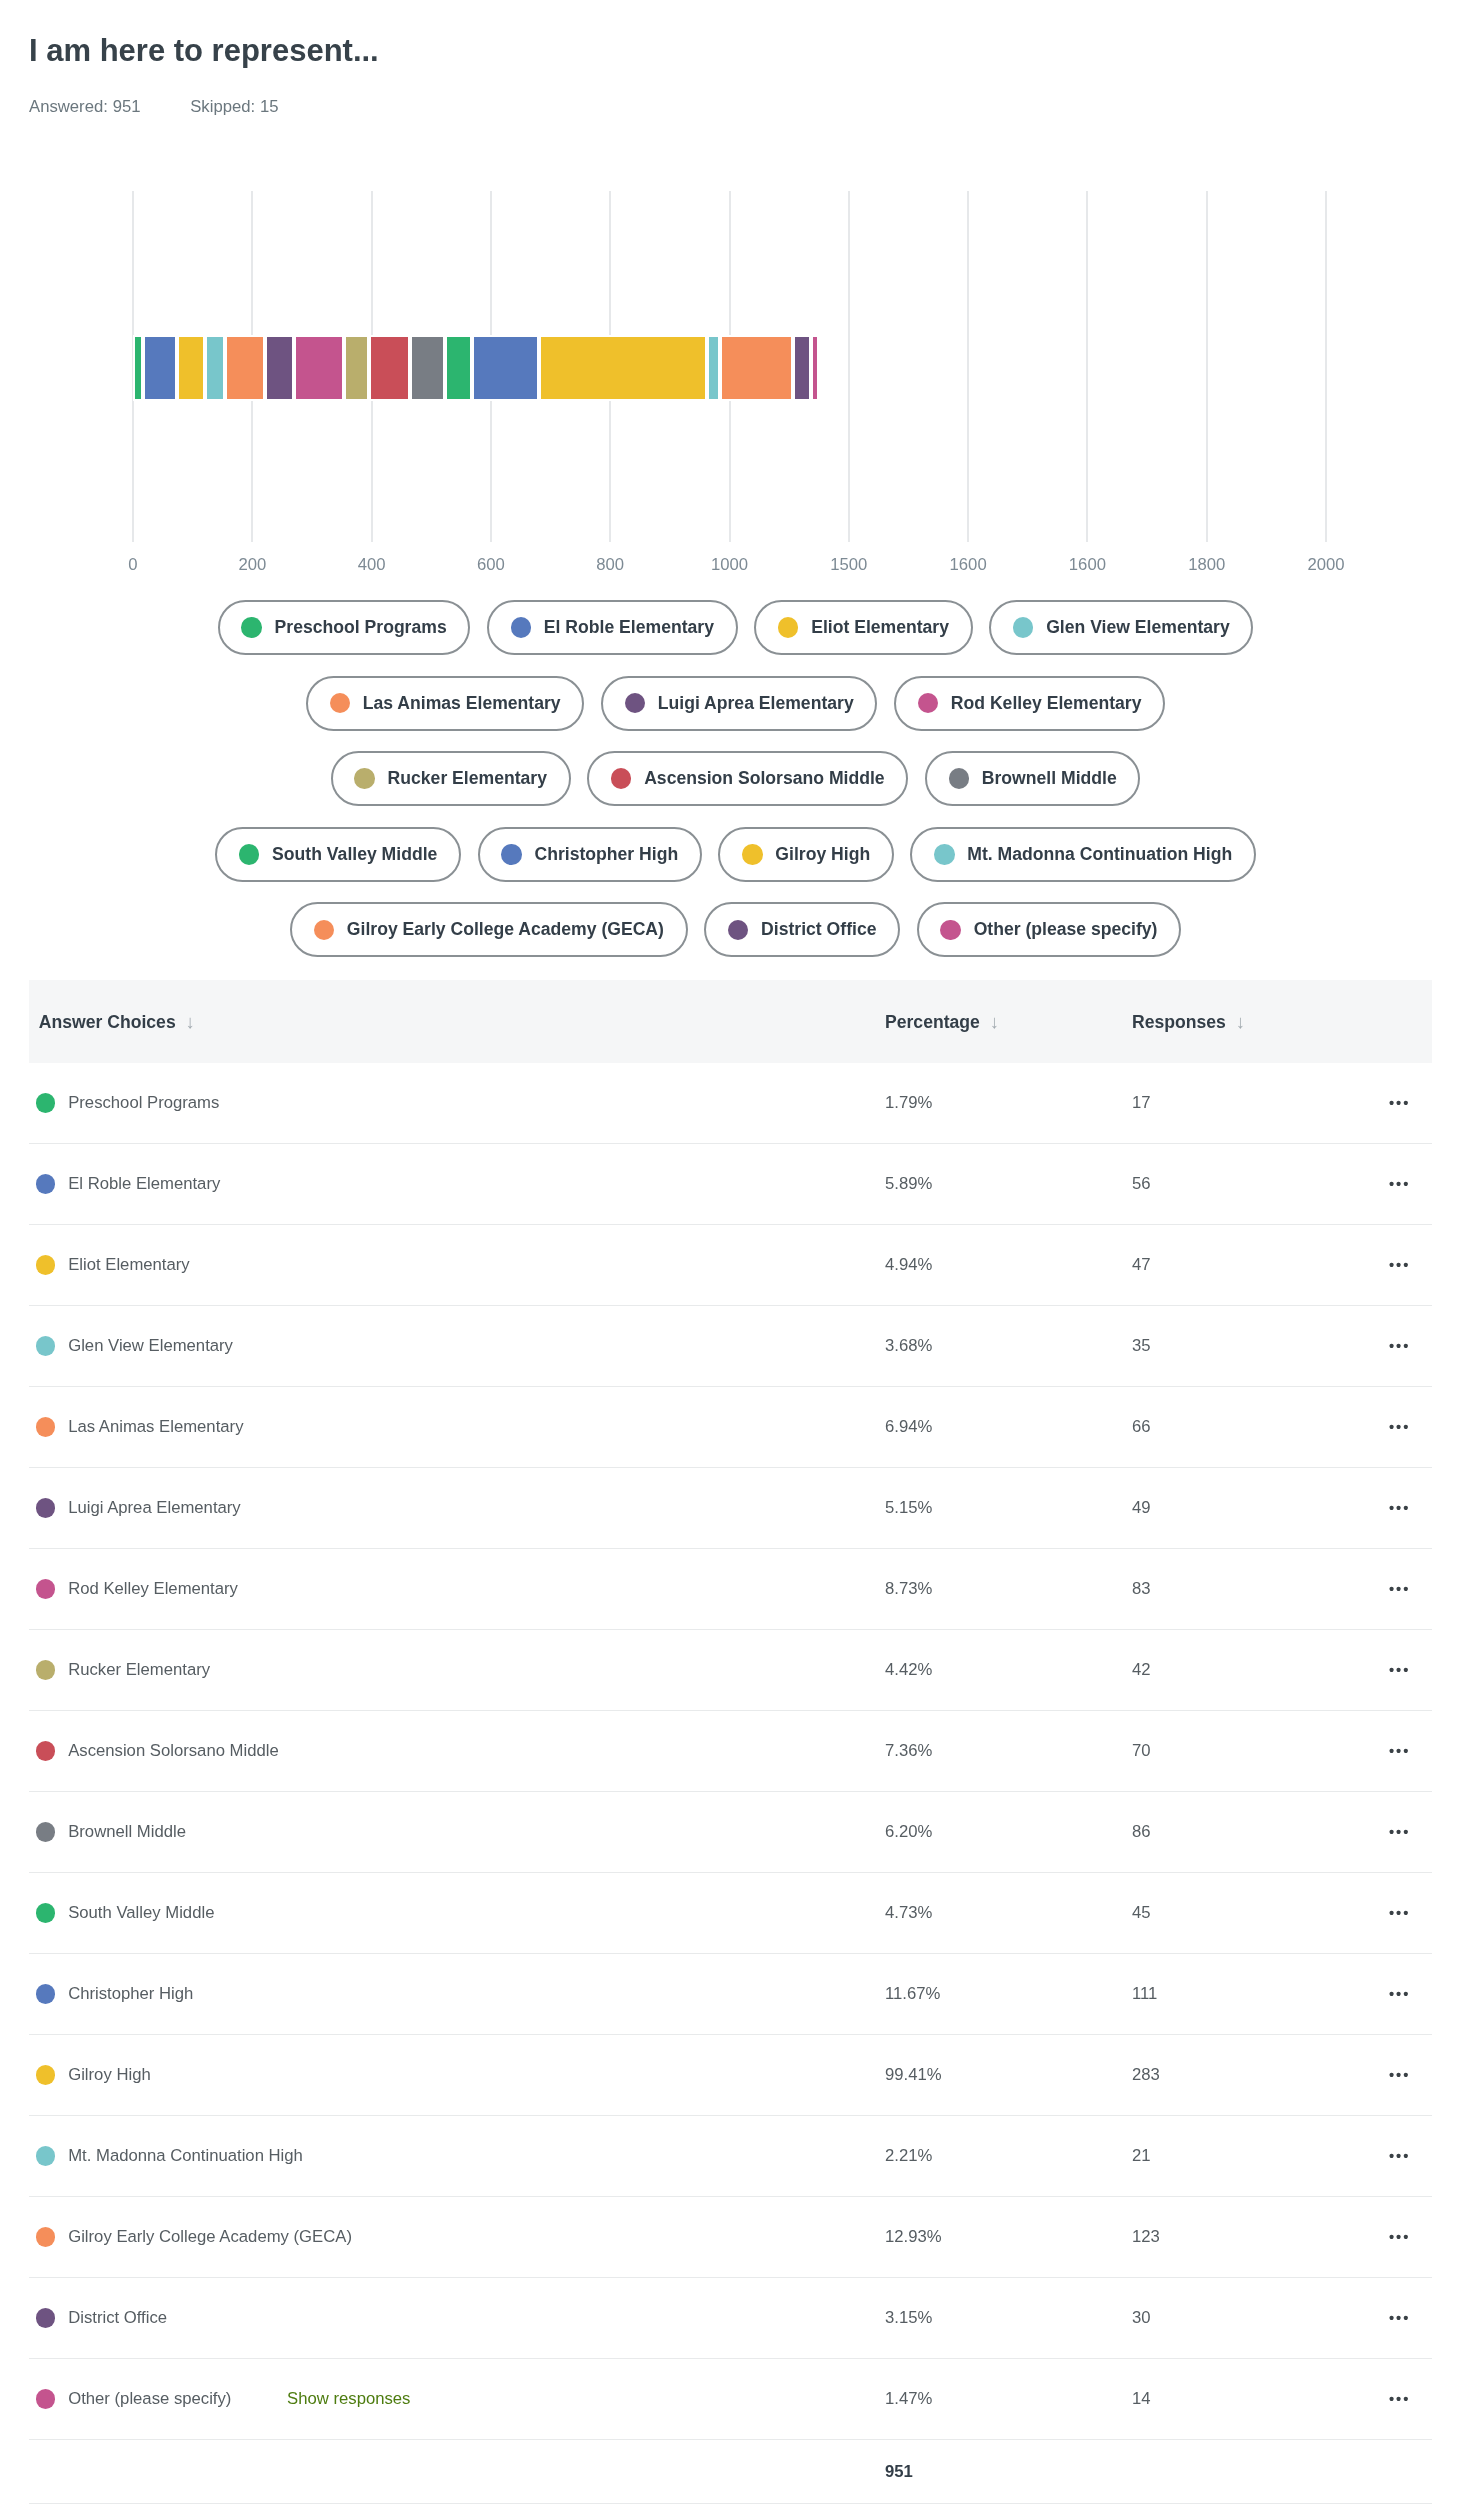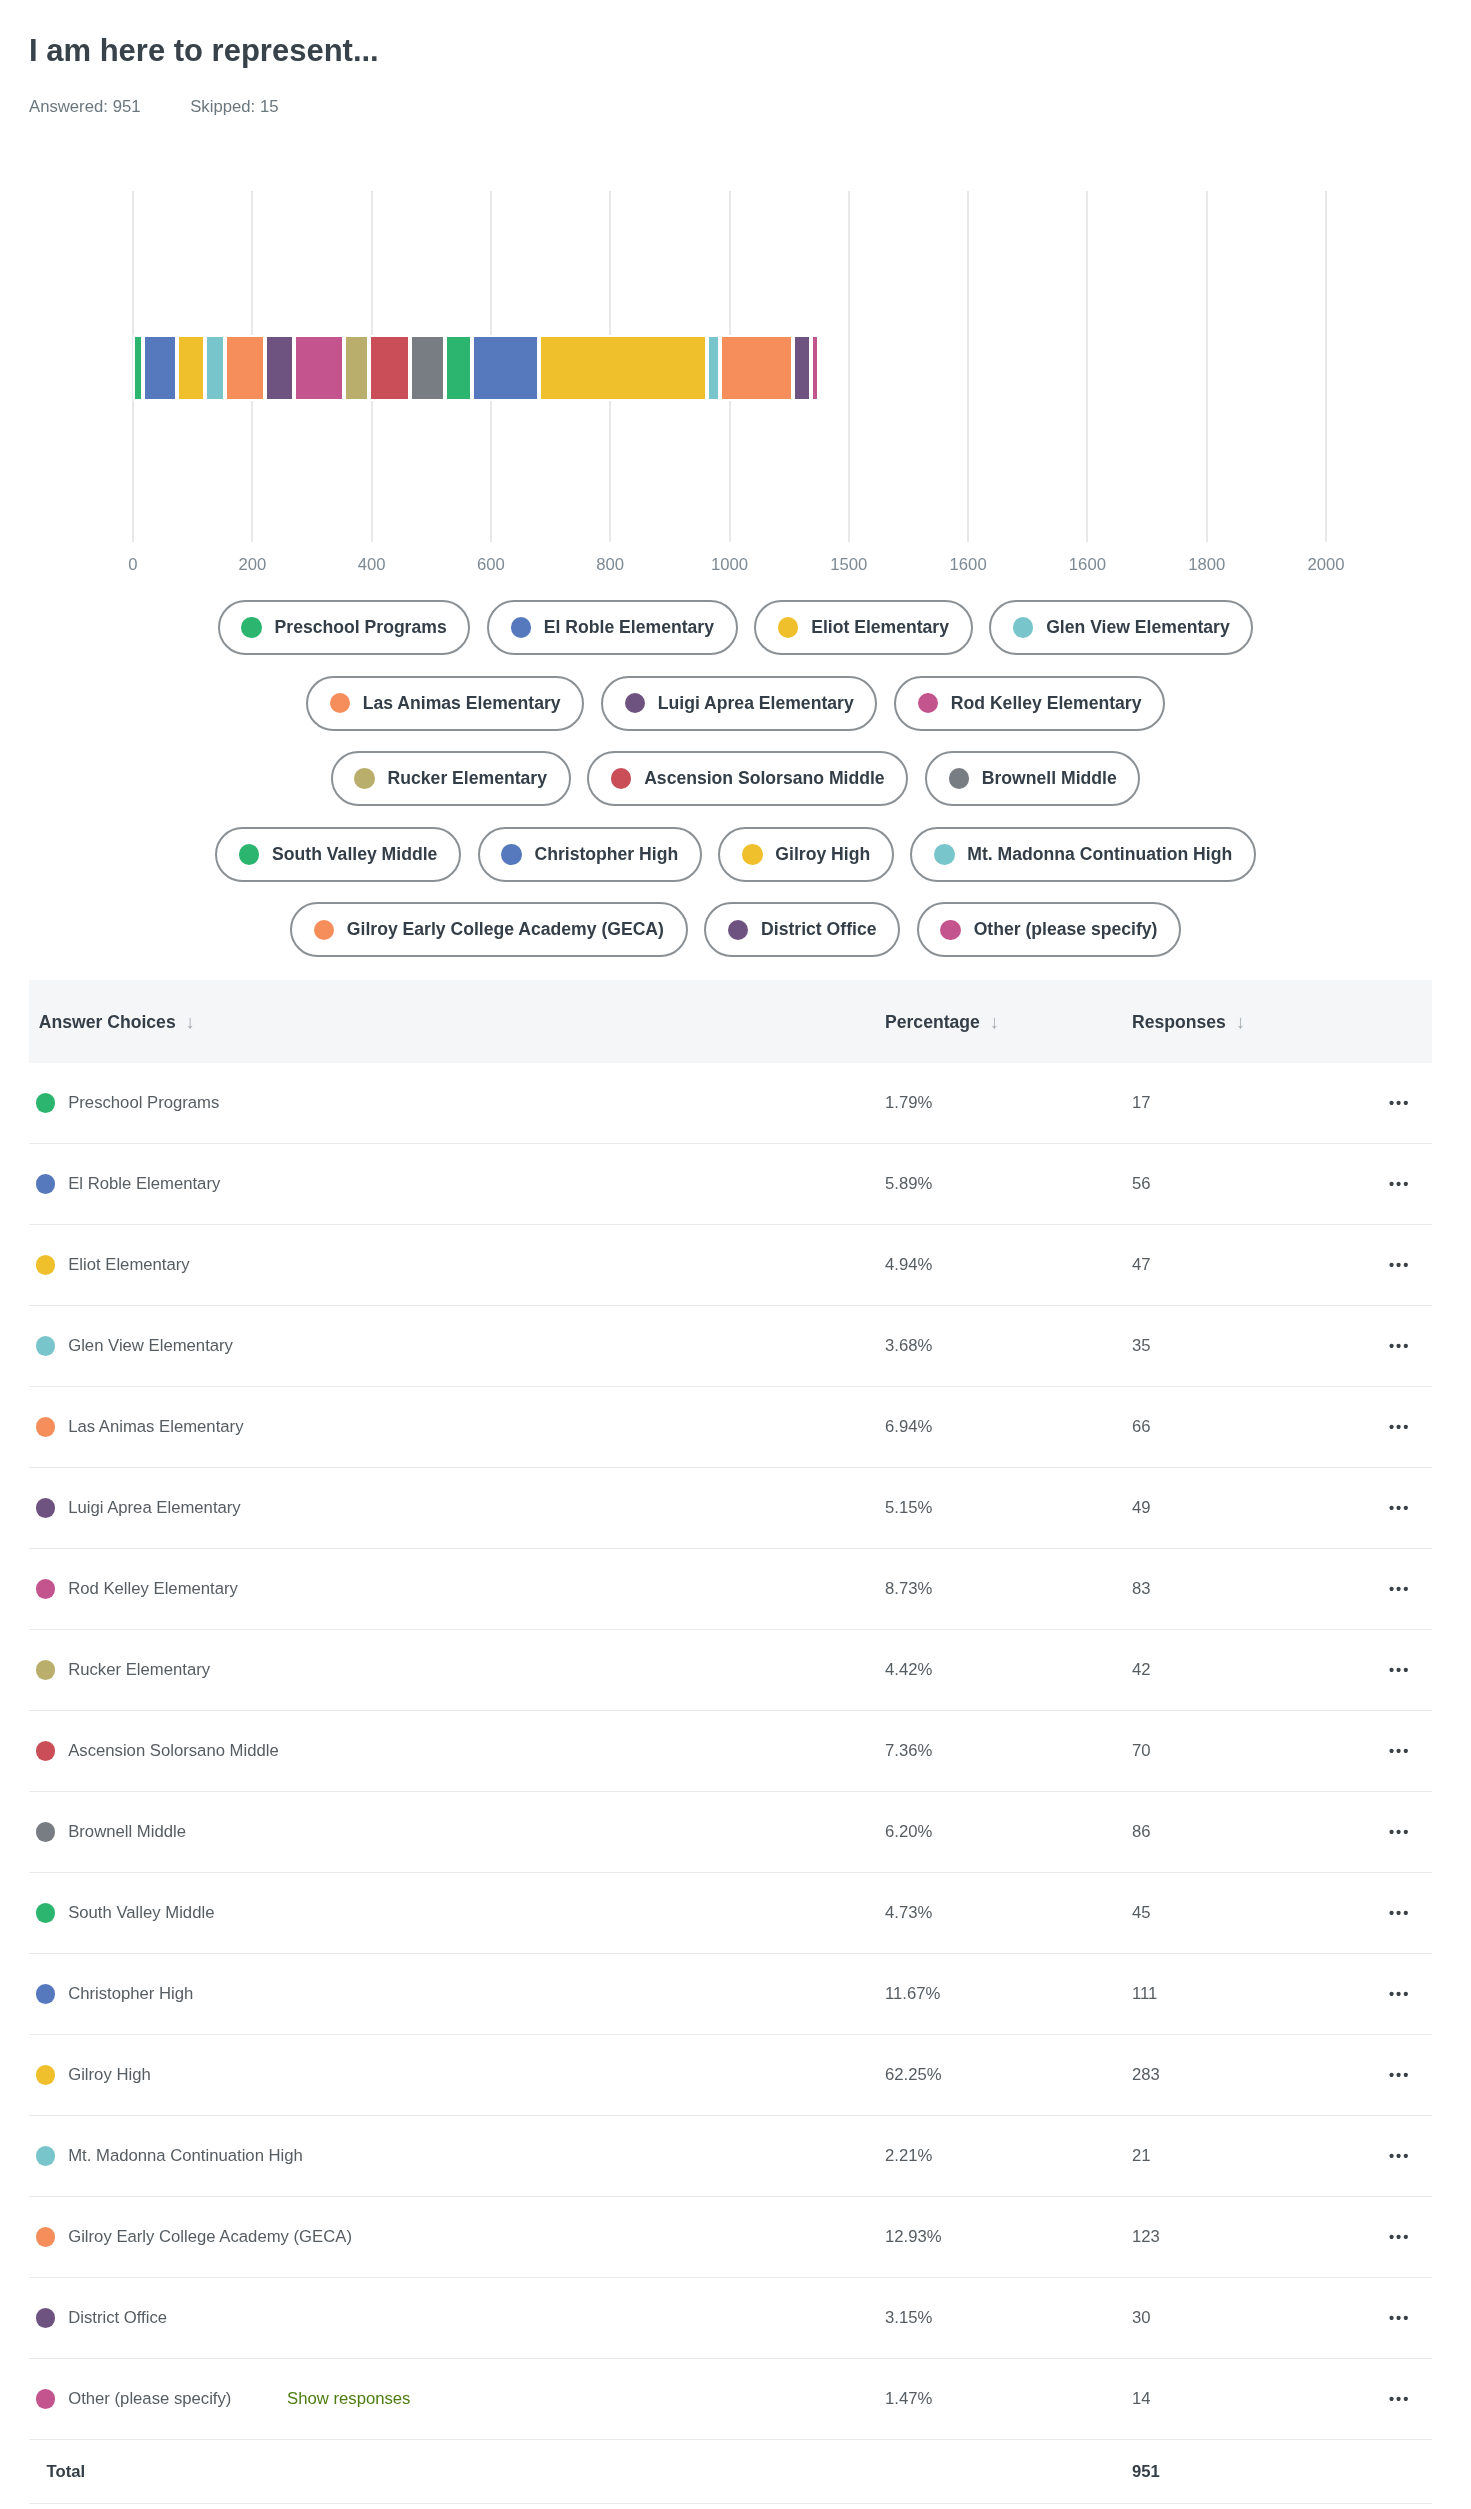--- a/index.html
+++ b/index.html
@@ -304,21 +304,21 @@
         </div>
         <div class="c2">11.67%</div>
         <div class="c3">111</div>
         <div class="c4"><span class="menu">•••</span></div>
       </div>
       <div class="trow">
         <div class="c1">
           <span class="rdot" style="background: rgb(239, 192, 43);"></span>
           <span class="rlabel">Gilroy High</span>
         </div>
-        <div class="c2">62.25%</div>
+        <div class="c2">99.41%</div>
         <div class="c3">283</div>
         <div class="c4"><span class="menu">•••</span></div>
       </div>
       <div class="trow">
         <div class="c1">
           <span class="rdot" style="background: rgb(120, 198, 203);"></span>
           <span class="rlabel">Mt. Madonna Continuation High</span>
         </div>
         <div class="c2">2.21%</div>
         <div class="c3">21</div>
@@ -347,19 +347,18 @@
           <span class="rdot" style="background: rgb(196, 84, 142);"></span>
           <span class="rlabel">Other (please specify)</span>
           <a class="srlink">Show responses</a>
         </div>
         <div class="c2">1.47%</div>
         <div class="c3">14</div>
         <div class="c4"><span class="menu">•••</span></div>
       </div>
     </div>
   <div class="total-row">
-    <div class="tl">Total</div>
     <div></div>
     <div>951</div>
     <div></div>
   </div>
 </div>
 
 
 </body></html>

